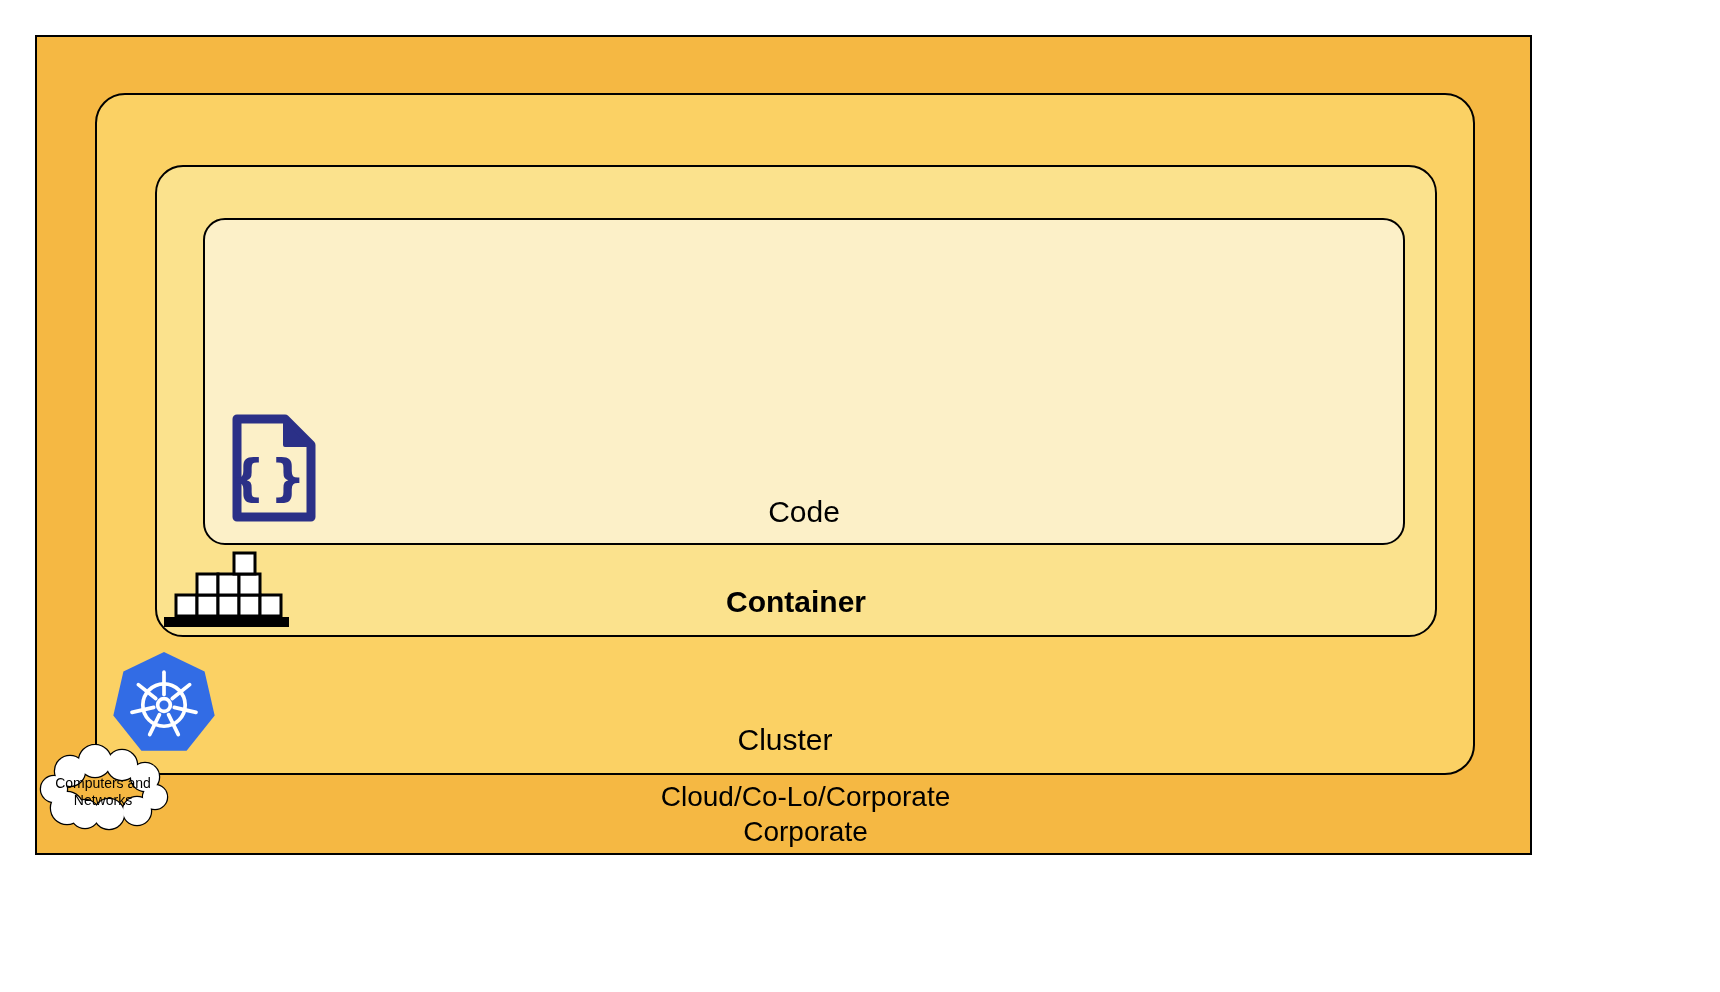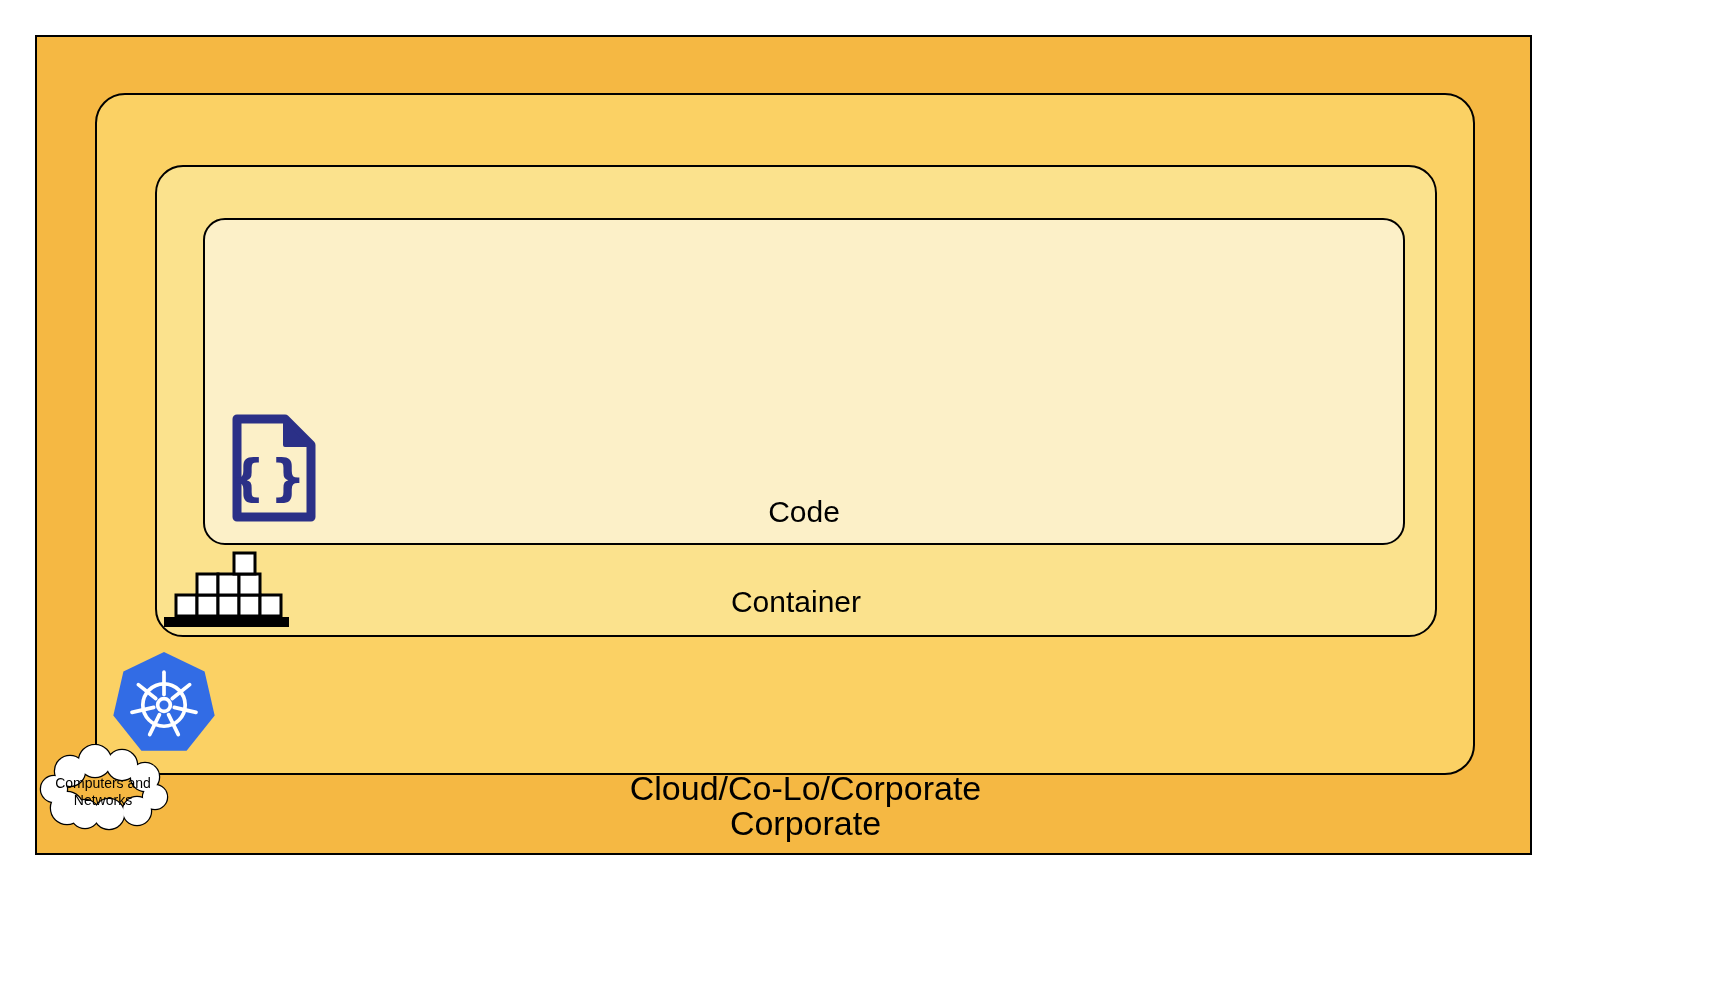--- a/index.html
+++ b/index.html
@@ -40,25 +40,25 @@
     border-radius: 22px;
   }
   .layer-label {
     position: absolute;
     left: 0; right: 0;
     text-align: center;
     font-size: 30px;
     color: #000;
   }
   .label-code { bottom: 14px; }
-  .label-container { bottom: 16px; }
+  .label-container { bottom: 16px; font-weight: bold; }
   .label-cluster { bottom: 16px; }
   .label-datacenter {
-    bottom: 12px;
-    font-size: 34px;
+    bottom: 4px;
+    font-size: 28px;
     line-height: 35px;
     margin-left: 44px;
   }
   .icon { position: absolute; }
   .icon svg { display: block; width: 100%; height: 100%; }
   .icon-code-file  { left: 219px; top: 412px; width: 104px; height: 112px; }
   .icon-container  { left: 163px; top: 551px; width: 127px; height: 77px; }
   .icon-kubernetes { left: 111px; top: 647px; width: 106px; height: 114px; }
   .icon-cloud      { left: 37px;  top: 744px; width: 133px; height: 93px; z-index: 5; }
   .cloud-text {
@@ -84,20 +84,21 @@
 
       <div class="layer layer-container">
 
         <div class="layer layer-code">
           <div class="layer-label label-code">Code</div>
         </div>
 
         <div class="layer-label label-container">Container</div>
       </div>
 
+      <div class="layer-label label-cluster">Cluster</div>
     </div>
 
     <div class="layer-label label-datacenter">
       <div>Cloud/Co-Lo/Corporate</div>
       <div>Corporate</div>
     </div>
   </div>
 
   <div class="icon icon-code-file">
     <svg viewBox="0 0 104 112" xmlns="http://www.w3.org/2000/svg">

